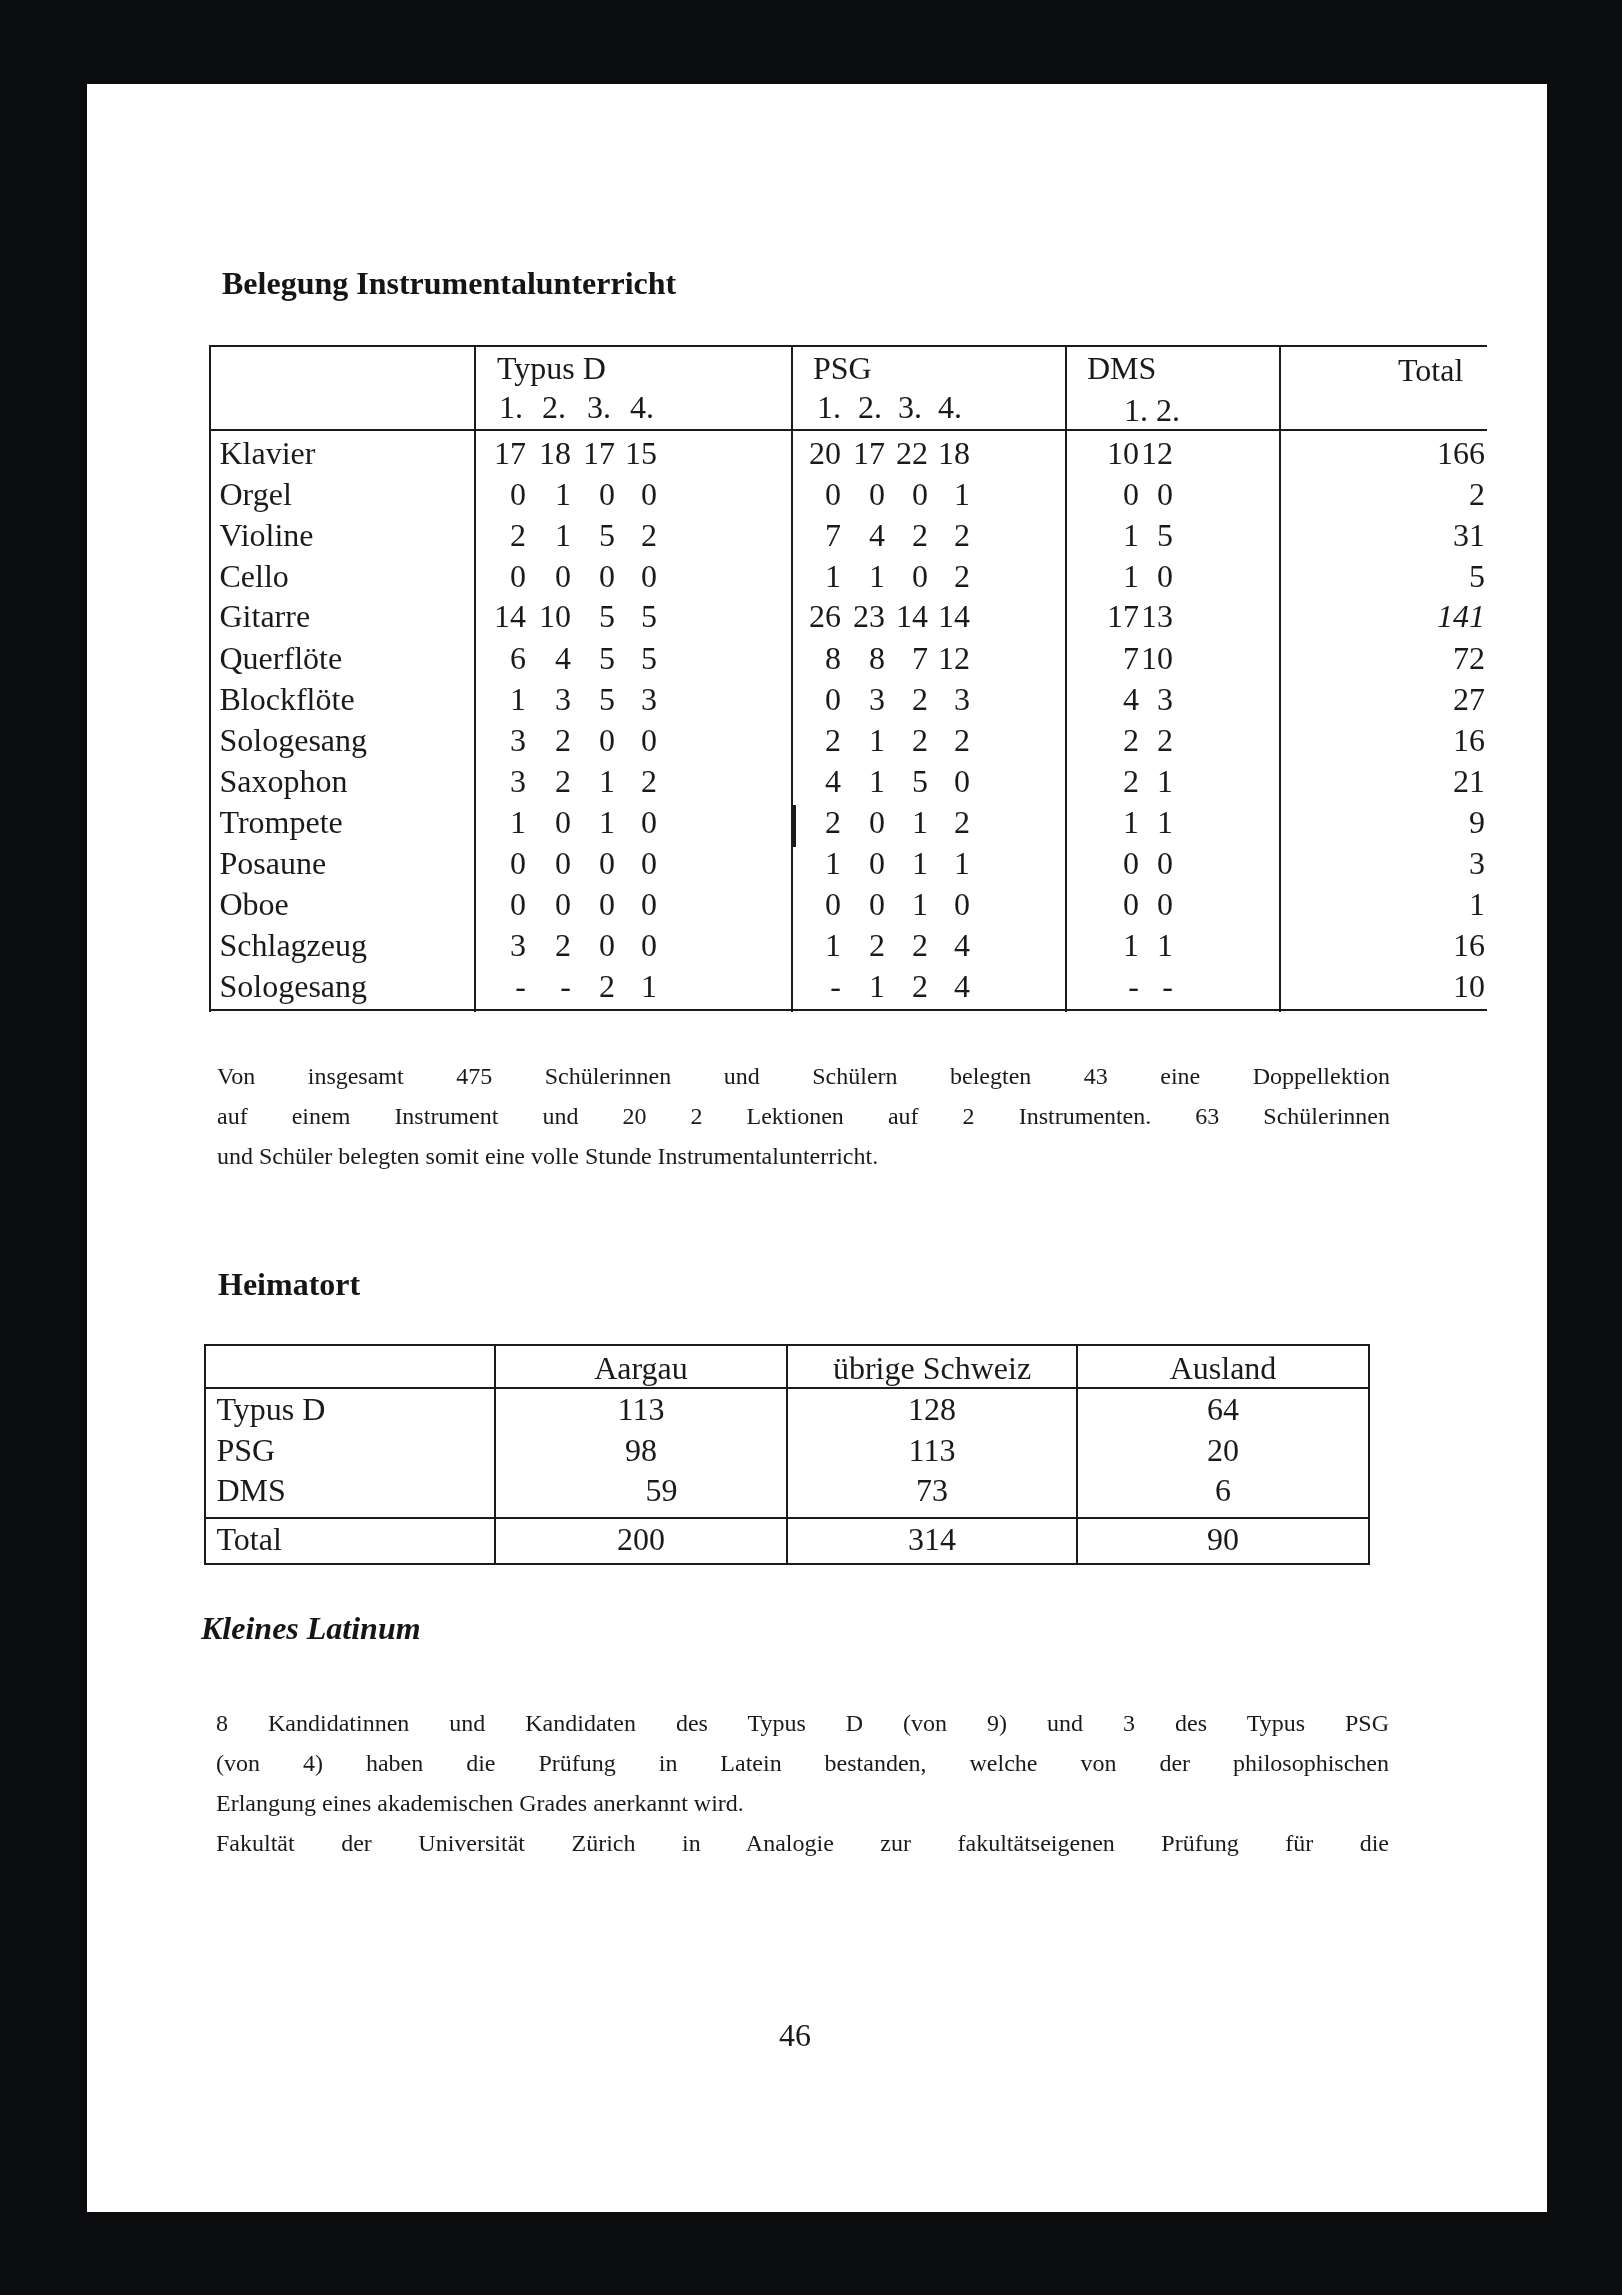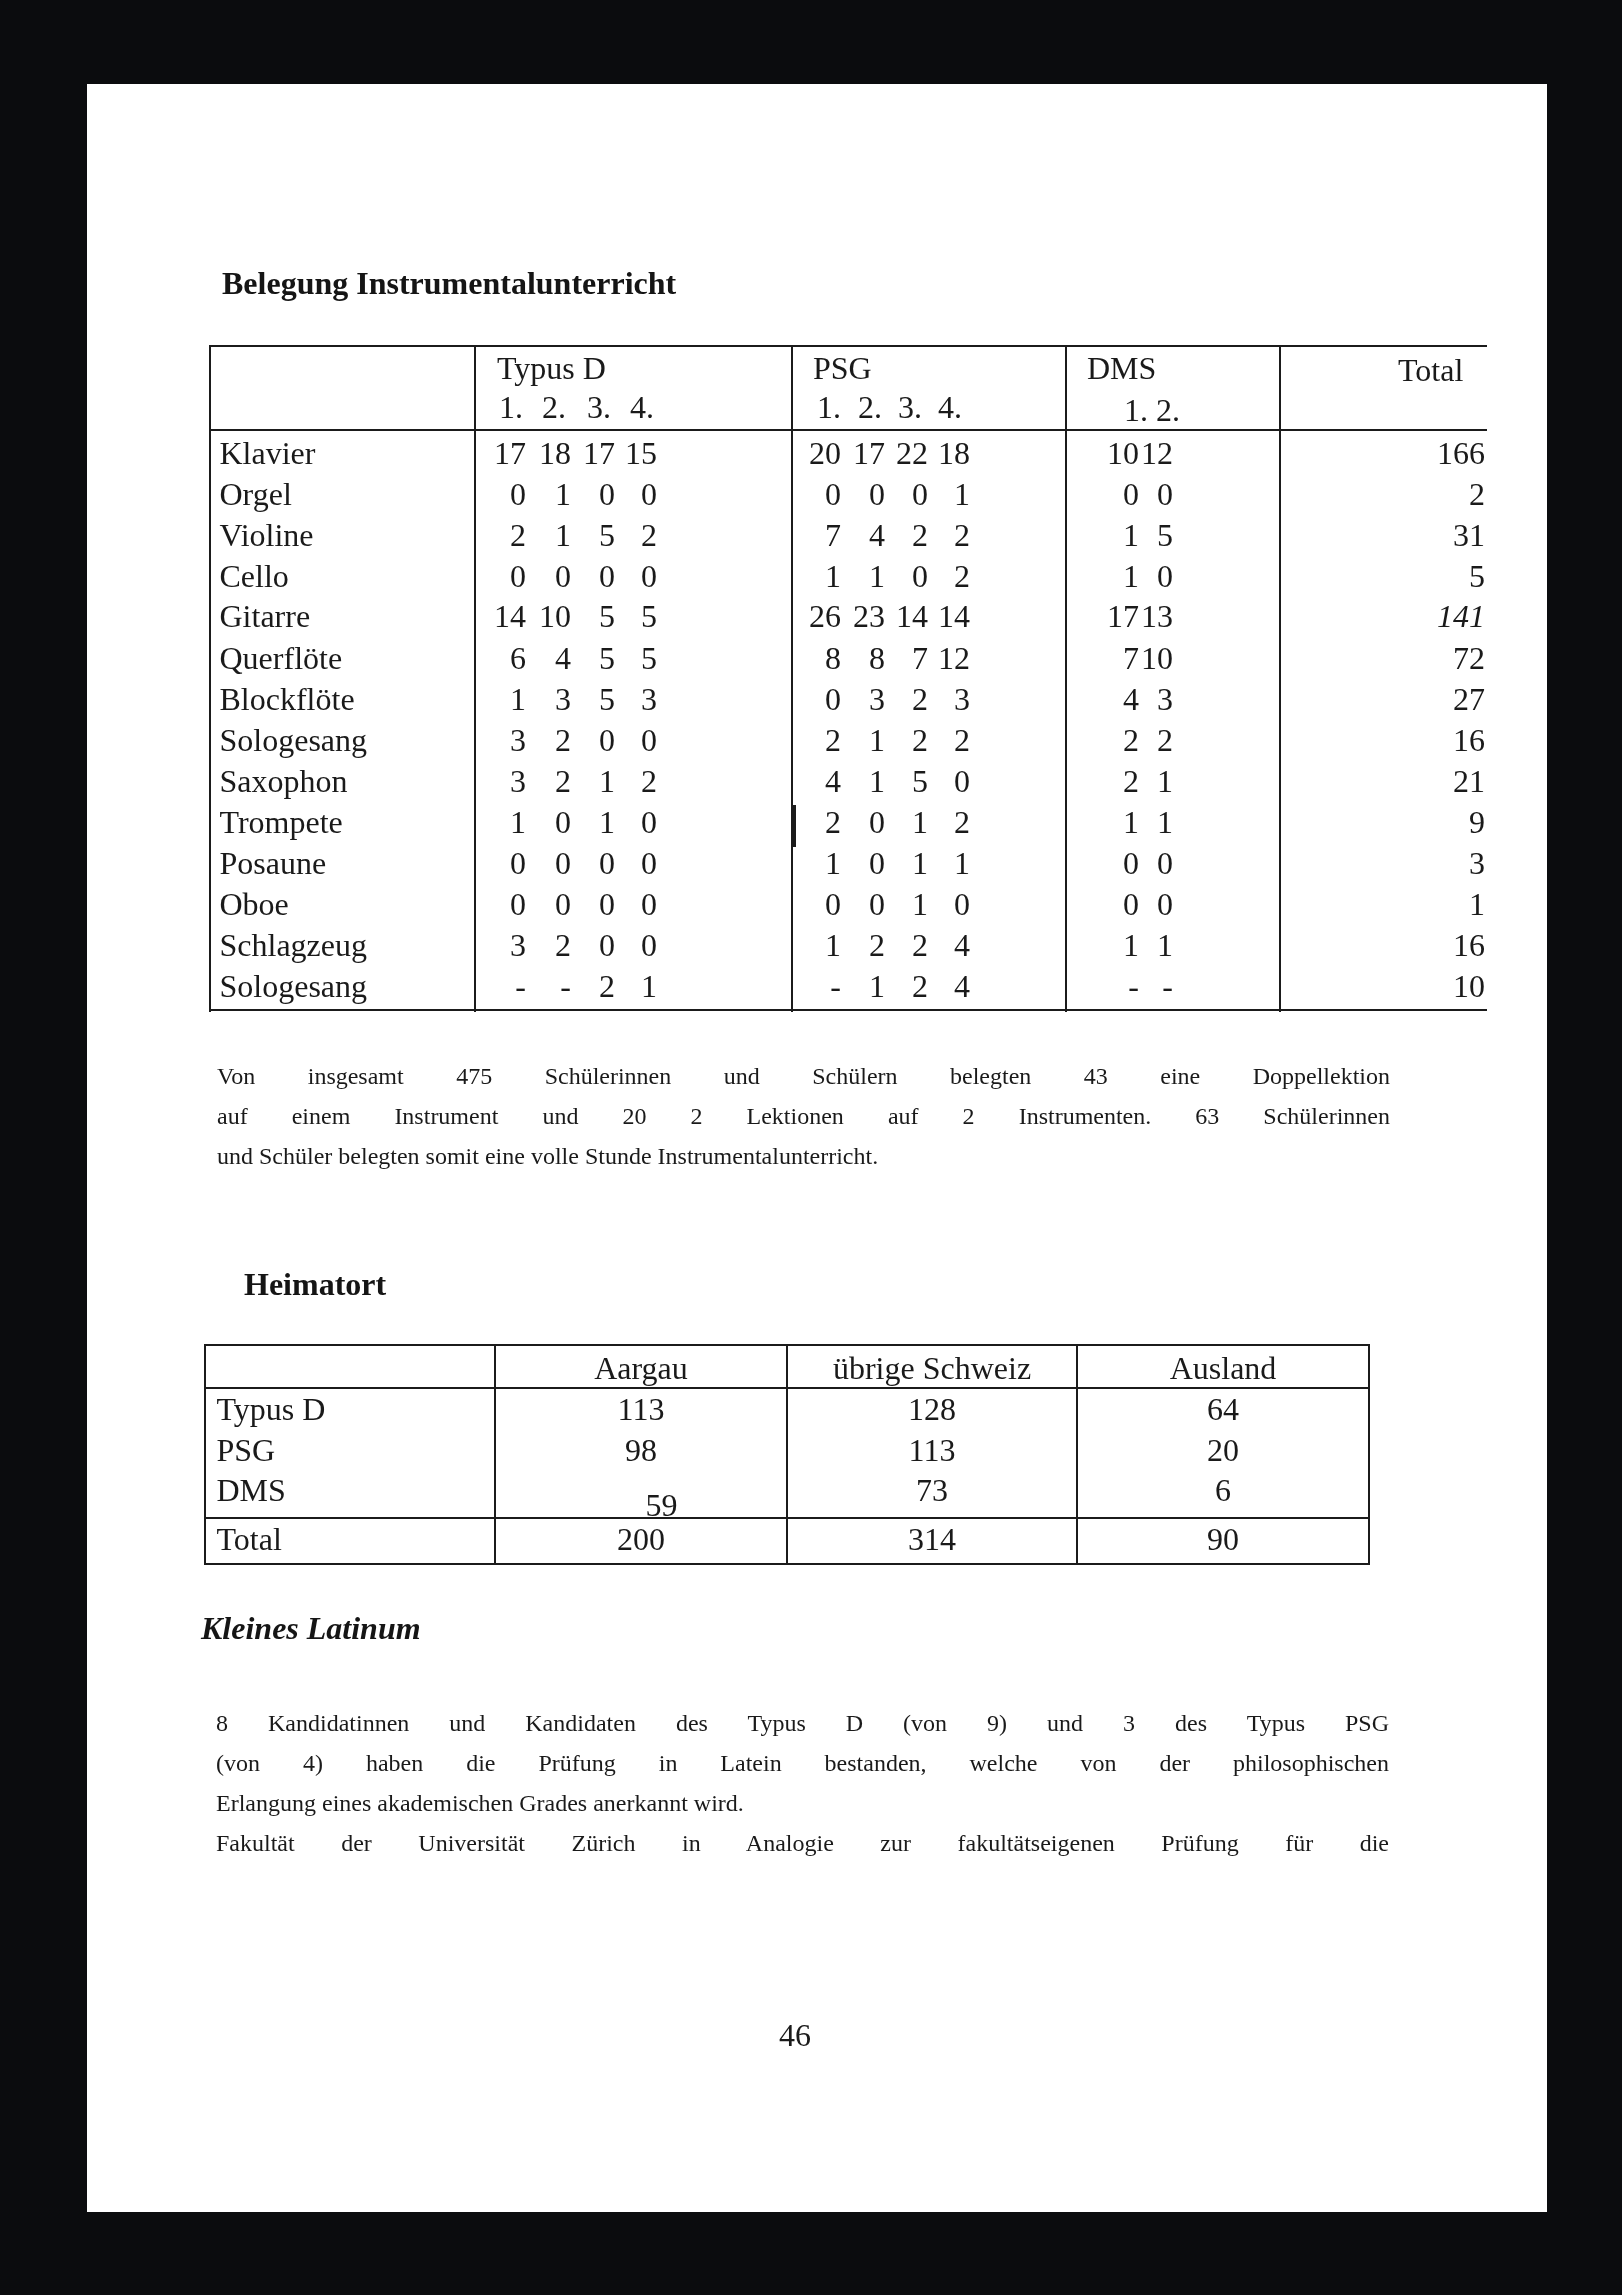--- a/index.html
+++ b/index.html
@@ -377,21 +377,21 @@
         </div>
       </div>
   </div>
 
   <div class="abs body-text" style="left:130px; top:972px; width:1173px;">
     <span class="line">Von insgesamt 475 Schülerinnen und Schülern belegten 43 eine Doppellektion</span>
     <span class="line">auf einem Instrument und 20 2 Lektionen auf 2 Instrumenten. 63 Schülerinnen</span>
     <span class="line last">und Schüler belegten somit eine volle Stunde Instrumentalunterricht.</span>
   </div>
 
-  <div class="abs heading" style="left:131px; top:1184px;margin-left:26px;">Heimatort</div>
+  <div class="abs heading" style="left:131px; top:1184px;">Heimatort</div>
 
   <div class="abs t2">
     <div class="hline" style="top:41px;"></div>
     <div class="hline" style="top:171px;"></div>
     <div class="vline" style="left:288px;"></div>
     <div class="vline" style="left:580px;"></div>
     <div class="vline" style="left:870px;"></div>
 
     <div class="hcell" style="left:290px; width:290px; top:1.6px;">Aargau</div>
     <div class="hcell" style="left:582px; width:288px; top:1.6px;">übrige Schweiz</div>
@@ -405,21 +405,21 @@
           <div class="val" style="left: 873px; width: 288px; top: 43px;">64</div>
         </div>
         <div>
           <div class="rlabel" style="top: 84px;">PSG</div>
           <div class="val" style="left: 290px; width: 290px; top: 84px;">98</div>
           <div class="val" style="left: 582px; width: 288px; top: 84px;">113</div>
           <div class="val" style="left: 873px; width: 288px; top: 84px;">20</div>
         </div>
         <div>
           <div class="rlabel" style="top: 124px;">DMS</div>
-          <div class="val" style="left: 290px; width: 331px; top: 124px; margin-top: 15px;">59</div>
+          <div class="val" style="left: 290px; width: 331px; top: 124px;">59</div>
           <div class="val" style="left: 582px; width: 288px; top: 124px;">73</div>
           <div class="val" style="left: 873px; width: 288px; top: 124px;">6</div>
         </div>
         <div>
           <div class="rlabel" style="top: 173px;">Total</div>
           <div class="val" style="left: 290px; width: 290px; top: 173px;">200</div>
           <div class="val" style="left: 582px; width: 288px; top: 173px;">314</div>
           <div class="val" style="left: 873px; width: 288px; top: 173px;">90</div>
         </div>
       </div>

